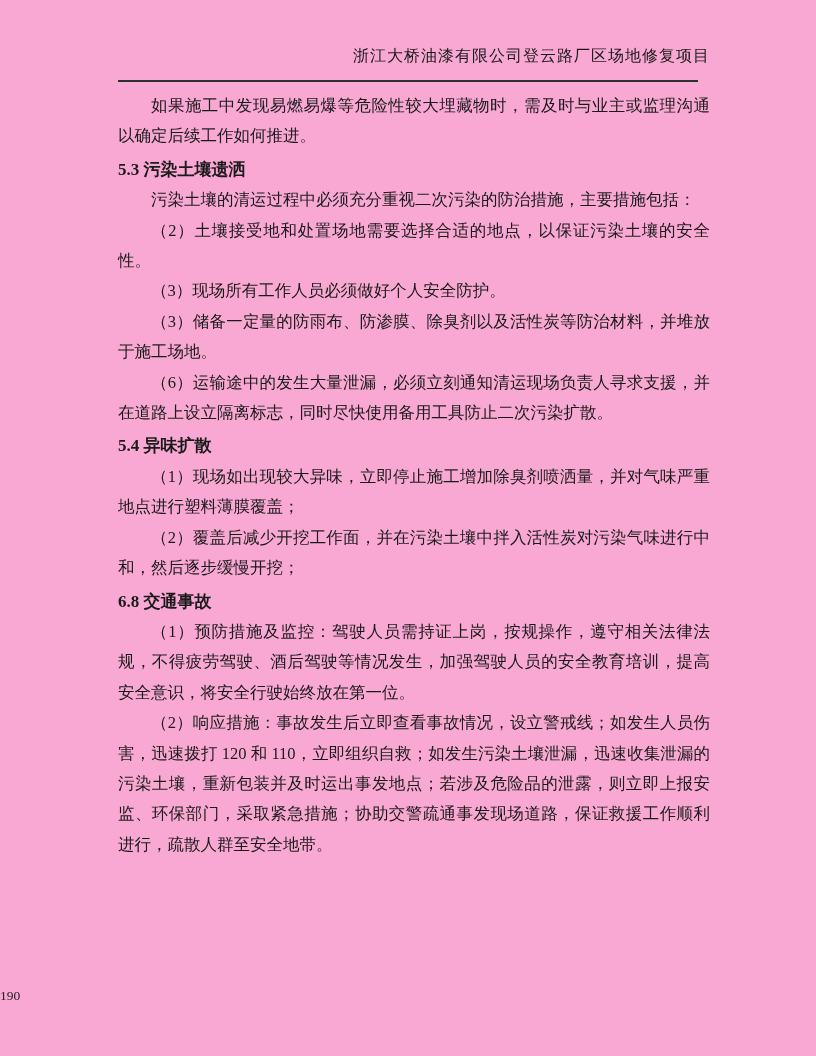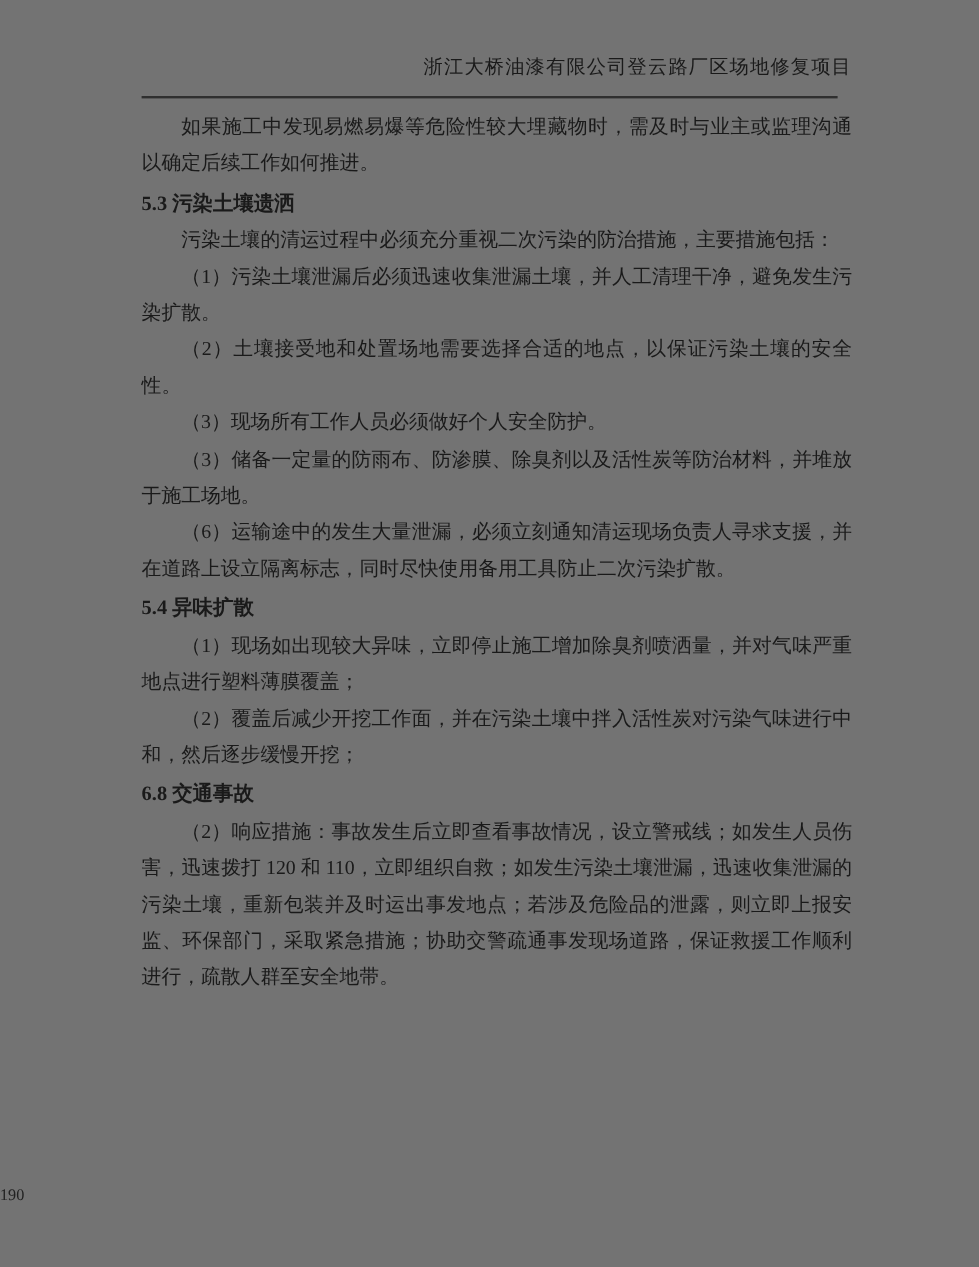--- a/index.html
+++ b/index.html
@@ -1,20 +1,20 @@
 <!DOCTYPE html>
 <html><head>
 <meta charset="utf-8">
 <style>
   html, body { margin: 0; padding: 0; background: #ffffff; }
   .page {
     position: relative;
     width: 816px;
     height: 1056px;
-    background: #737373;
+    background: #f9a8d4;
     font-family: "Liberation Serif", "DejaVu Serif", serif;
     color: #1a1a1a;
     overflow: hidden;
     box-sizing: border-box;
   }
   .header-title {
     position: absolute;
     top: 46px;
     right: 106px;
     font-size: 16px;
@@ -67,31 +67,31 @@
     <div class="header-title">浙江大桥油漆有限公司登云路厂区场地修复项目</div>
     <div class="header-rule"></div>
   </div>
 
   <div class="content">
 
     <p class="para">如果施工中发现易燃易爆等危险性较大埋藏物时，需及时与业主或监理沟通以确定后续工作如何推进。</p>
 
     <h2 class="heading">5.3 污染土壤遗洒</h2>
     <p class="para">污染土壤的清运过程中必须充分重视二次污染的防治措施，主要措施包括：</p>
-    <p class="para">（1）污染土壤泄漏后必须迅速收集泄漏土壤，并人工清理干净，避免发生污染扩散。</p>
     <p class="para">（2）土壤接受地和处置场地需要选择合适的地点，以保证污染土壤的安全性。</p>
     <p class="para">（3）现场所有工作人员必须做好个人安全防护。</p>
     <p class="para">（3）储备一定量的防雨布、防渗膜、除臭剂以及活性炭等防治材料，并堆放于施工场地。</p>
     <p class="para">（6）运输途中的发生大量泄漏，必须立刻通知清运现场负责人寻求支援，并在道路上设立隔离标志，同时尽快使用备用工具防止二次污染扩散。</p>
 
     <h2 class="heading">5.4 异味扩散</h2>
     <p class="para">（1）现场如出现较大异味，立即停止施工增加除臭剂喷洒量，并对气味严重地点进行塑料薄膜覆盖；</p>
     <p class="para">（2）覆盖后减少开挖工作面，并在污染土壤中拌入活性炭对污染气味进行中和，然后逐步缓慢开挖；</p>
 
     <h2 class="heading">6.8 交通事故</h2>
+    <p class="para">（1）预防措施及监控：驾驶人员需持证上岗，按规操作，遵守相关法律法规，不得疲劳驾驶、酒后驾驶等情况发生，加强驾驶人员的安全教育培训，提高安全意识，将安全行驶始终放在第一位。</p>
     <p class="para">（2）响应措施：事故发生后立即查看事故情况，设立警戒线；如发生人员伤害，迅速拨打 120 和 110，立即组织自救；如发生污染土壤泄漏，迅速收集泄漏的污染土壤，重新包装并及时运出事发地点；若涉及危险品的泄露，则立即上报安监、环保部门，采取紧急措施；协助交警疏通事发现场道路，保证救援工作顺利进行，疏散人群至安全地带。</p>
 
   </div>
 
   <div class="page-footer">
     <span>190</span>
   </div>
 
 </div>
 

